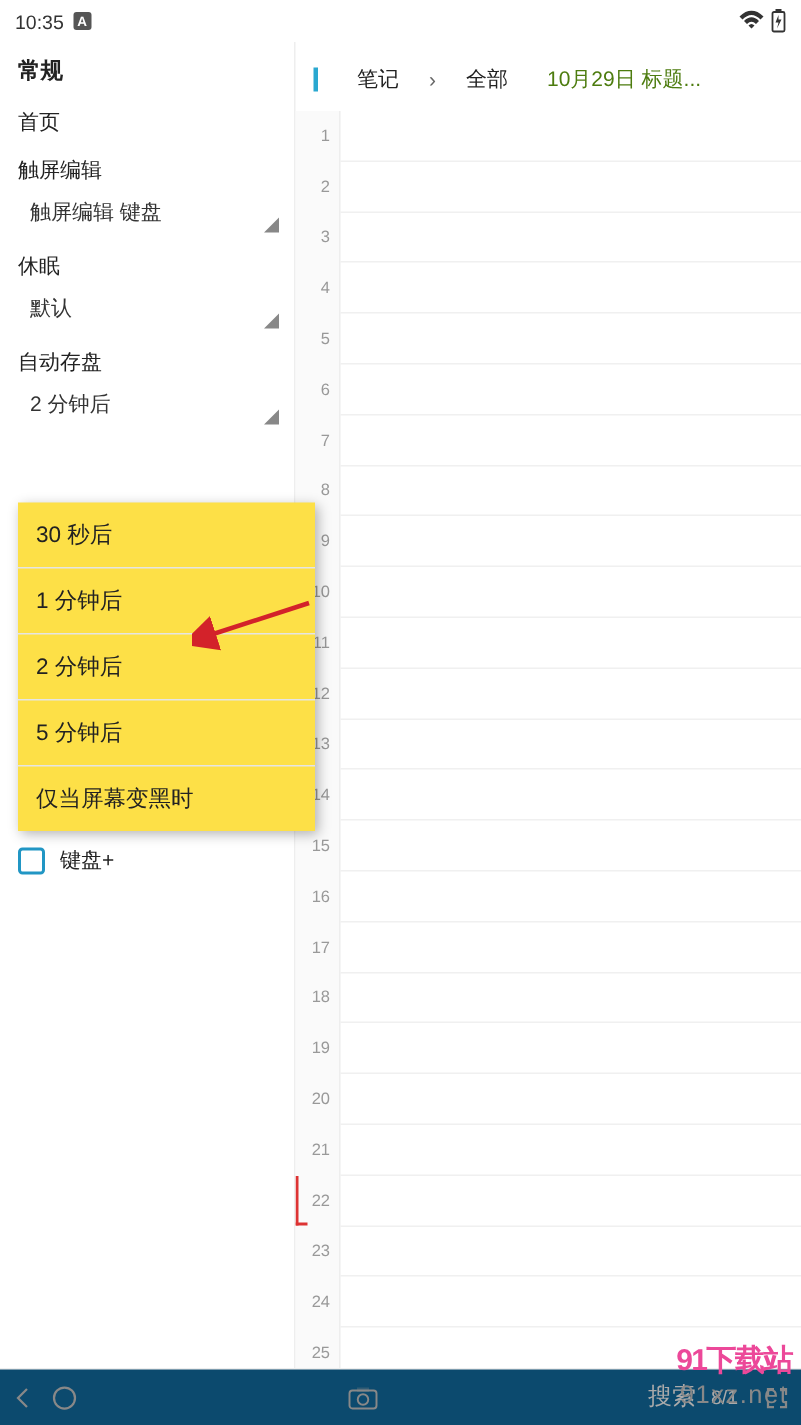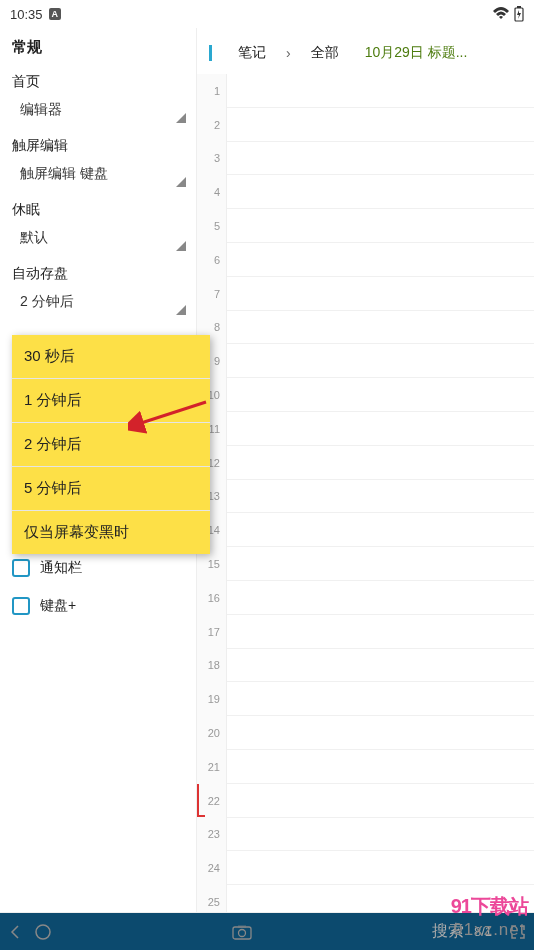--- a/index.html
+++ b/index.html
@@ -67,21 +67,20 @@
         <path d="M5 4 L3 9 L5 9 L4 13 L7 7 L5 7 Z" fill="#333"></path>
       </svg>
   </div>
 </div>
 
 <div class="main">
   <div class="sidebar">
     <div class="section-title">常规</div>
 
     <div class="setting-label">首页</div>
-    <div class="spinner">编辑器</div>
 
     <div class="setting-label">触屏编辑</div>
     <div class="spinner">触屏编辑 键盘</div>
 
     <div class="setting-label">休眠</div>
     <div class="spinner">默认</div>
 
     <div class="setting-label">自动存盘</div>
     <div class="spinner">2 分钟后</div>
 

